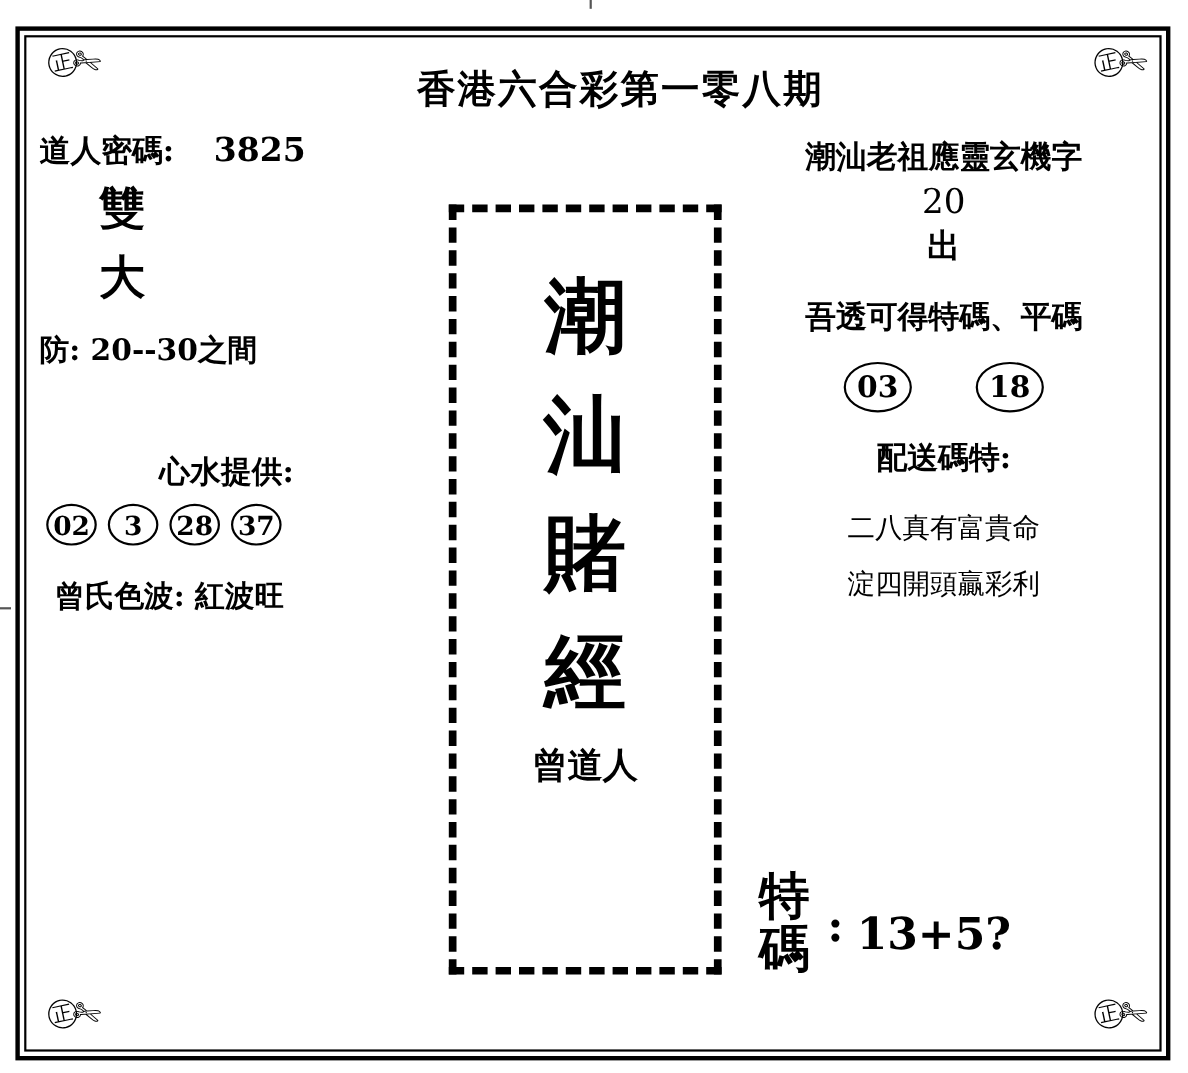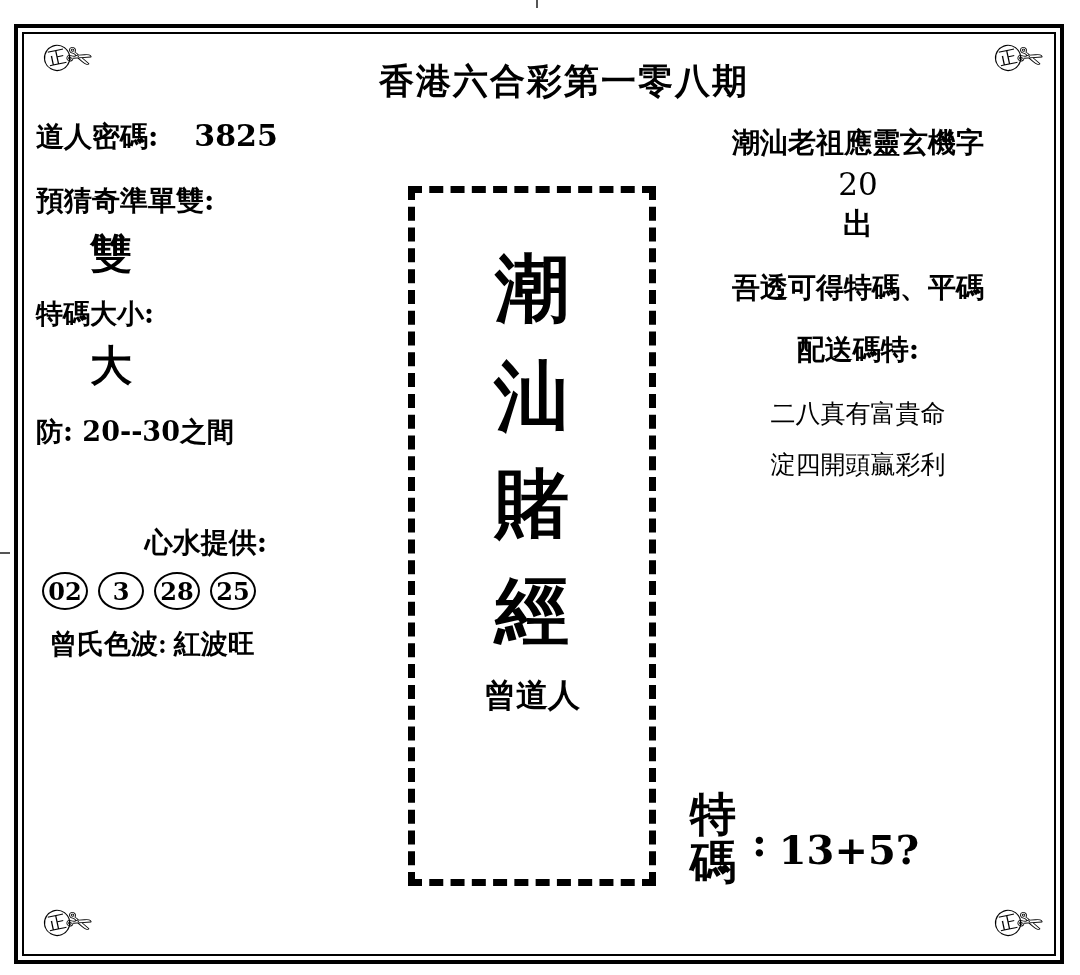--- a/index.html
+++ b/index.html
@@ -267,57 +267,59 @@
   </div>
 
   <div class="title">香港六合彩第一零八期</div>
 
   <div class="left-col">
     <div class="row-inline">
       <span class="code-label">道人密碼:</span>
       <span class="code-value">3825</span>
     </div>
 
-    <div class="lbl">預猜奇準單雙:</div>
     <div class="big-char">雙</div>
 
-    <div class="lbl-sm">特碼大小:</div>
     <div class="big-char">大</div>
 
     <div class="lbl-sm" style="margin-top:20px;">防: 20--30之間</div>
 
 
     <div class="lbl" style="margin-top:74px;text-align:center;">心水提供:</div>
     <div class="ball-row">
       <div class="ball">02</div>
       <div class="ball">3</div>
       <div class="ball">28</div>
-      <div class="ball">25</div>
-    </div>
-
-    <div class="lbl-sm" style="margin-top:16px; padding-left:14px;font-family:Liberation Serif, serif;">曾氏色波: 紅波旺</div>
+      <div class="ball">37</div>
+    </div>
+
+    <div class="lbl-sm" style="margin-top:28px; padding-left:14px;">曾氏色波: 紅波旺</div>
   </div>
 
   <div class="center-panel">
     <div class="center-title">
       <div>潮</div>
       <div>汕</div>
       <div>賭</div>
       <div>經</div>
     </div>
     <div class="center-author">曾道人</div>
   </div>
 
   <div class="right-col">
     <div class="r-line">潮汕老祖應靈玄機字</div>
     <div class="r-num">20</div>
     <div class="r-char">出</div>
 
     <div class="r-line r-gap">吾透可得特碼、平碼</div>
 
+    <div class="r-balls">
+      <div class="ball big">03</div>
+      <div class="ball big">18</div>
+    </div>
 
     <div class="r-sub">配送碼特:</div>
     <div class="r-small" style="margin-top:28px;">二八真有富貴命</div>
     <div class="r-small">淀四開頭贏彩利</div>
   </div>
 
   <div class="special">
     <div class="special-label">
       <div>特</div>
       <div>碼</div>

